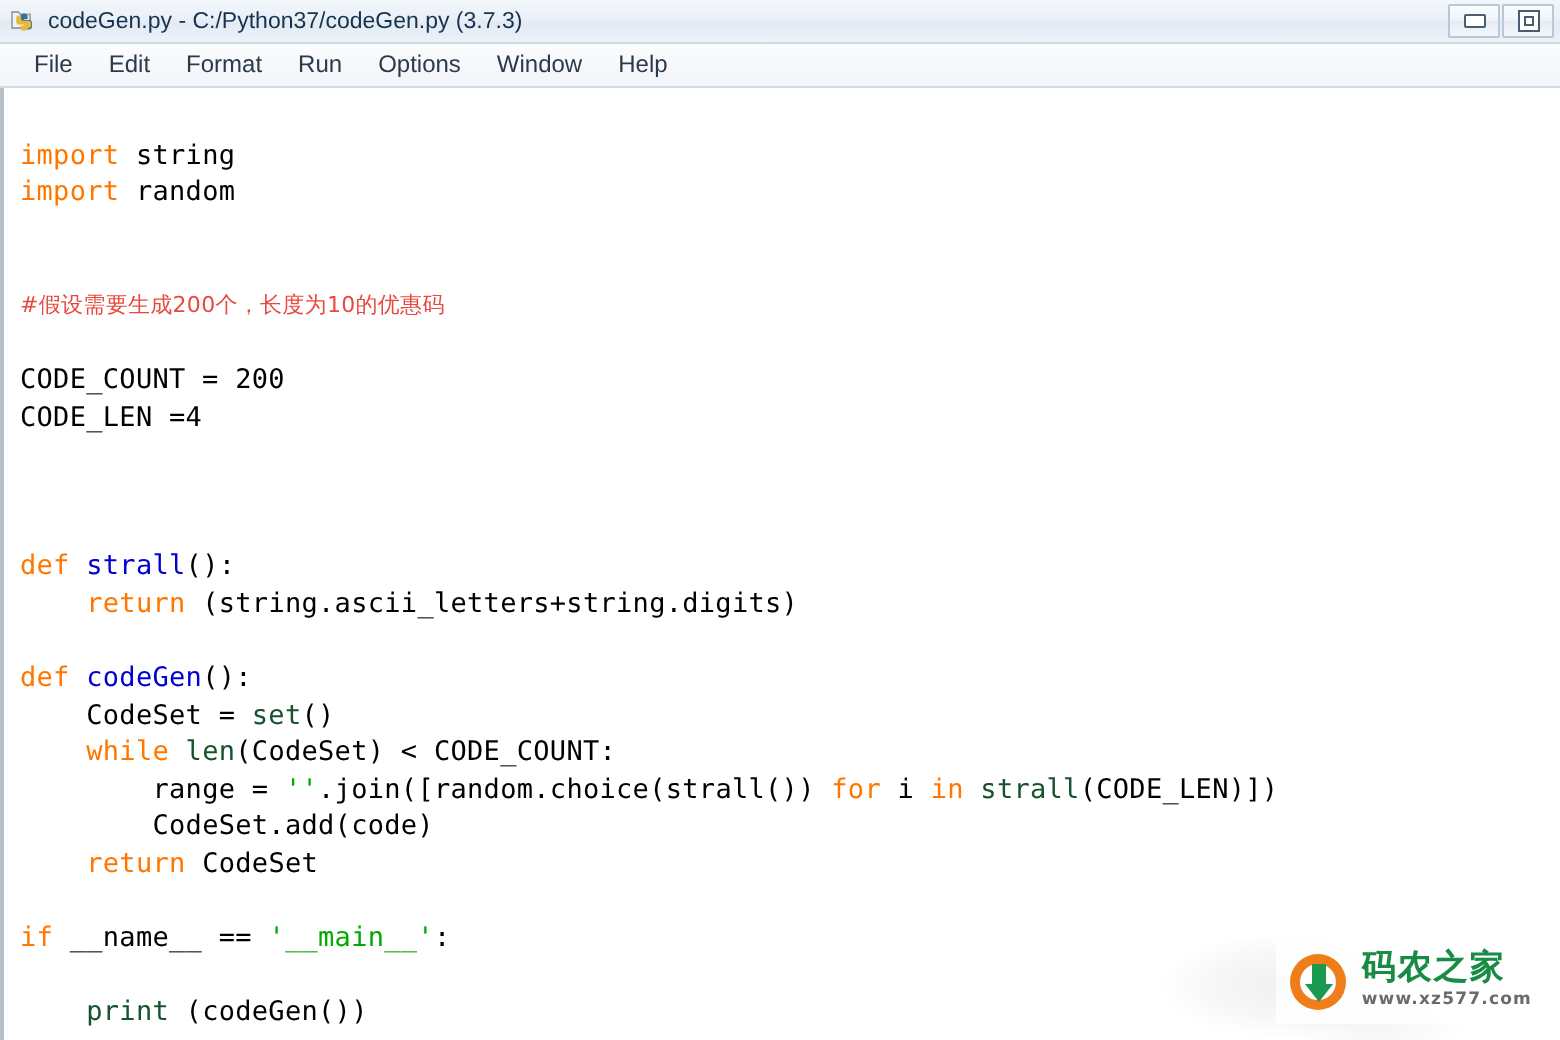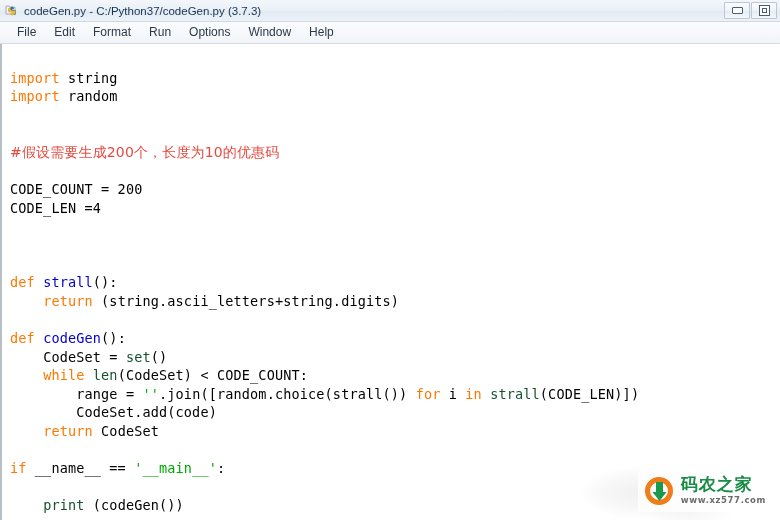--- a/index.html
+++ b/index.html
@@ -139,21 +139,21 @@
   }
   .kw      { color: #ff7700; }       
   .bi      { color: #14532d; }       
   .fn      { color: #0000cf; }       
   .str     { color: #00aa00; }
   .plain   { color: #000000; }
 
   .cmt-line {
     color: #e8493f;
     font-family: "DejaVu Sans", "Liberation Sans", sans-serif;
-    font-size: 14px;
+    font-size: 11px;
   }
 
   
   #blur-watermark {
     position: absolute;
     left: 560px;
     top: 405px;
     width: 190px;
     height: 95px;
     background:

